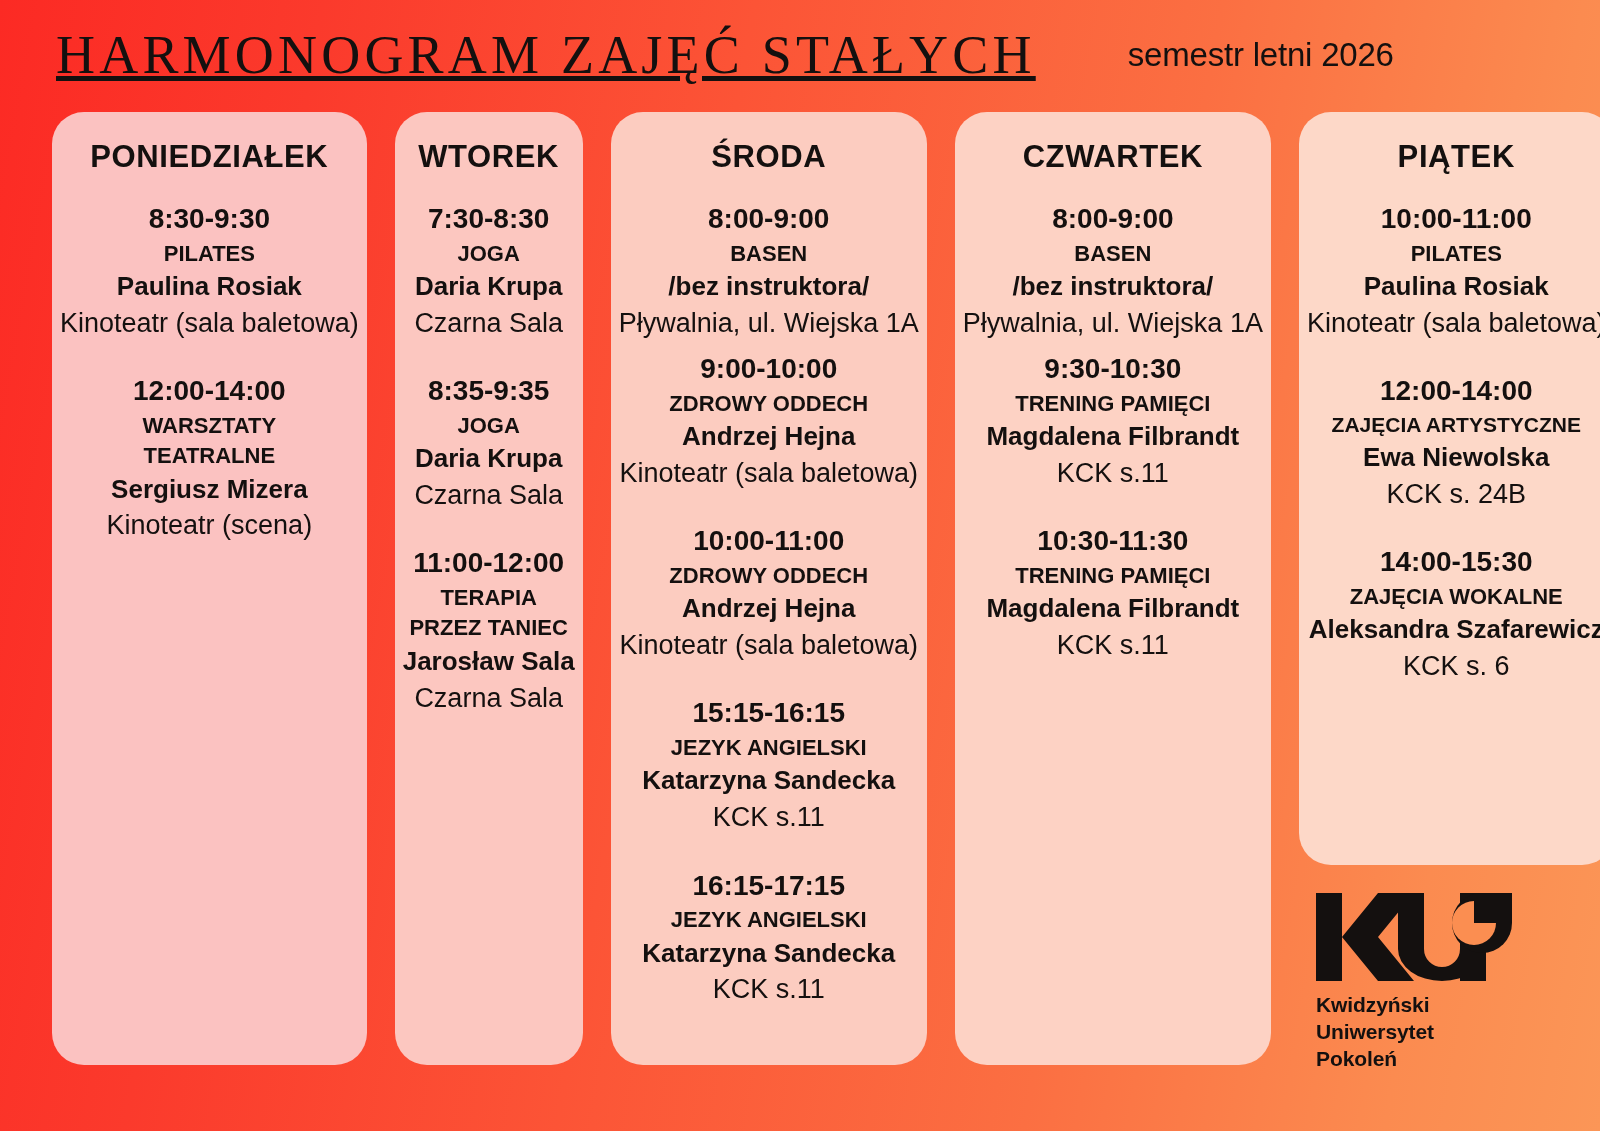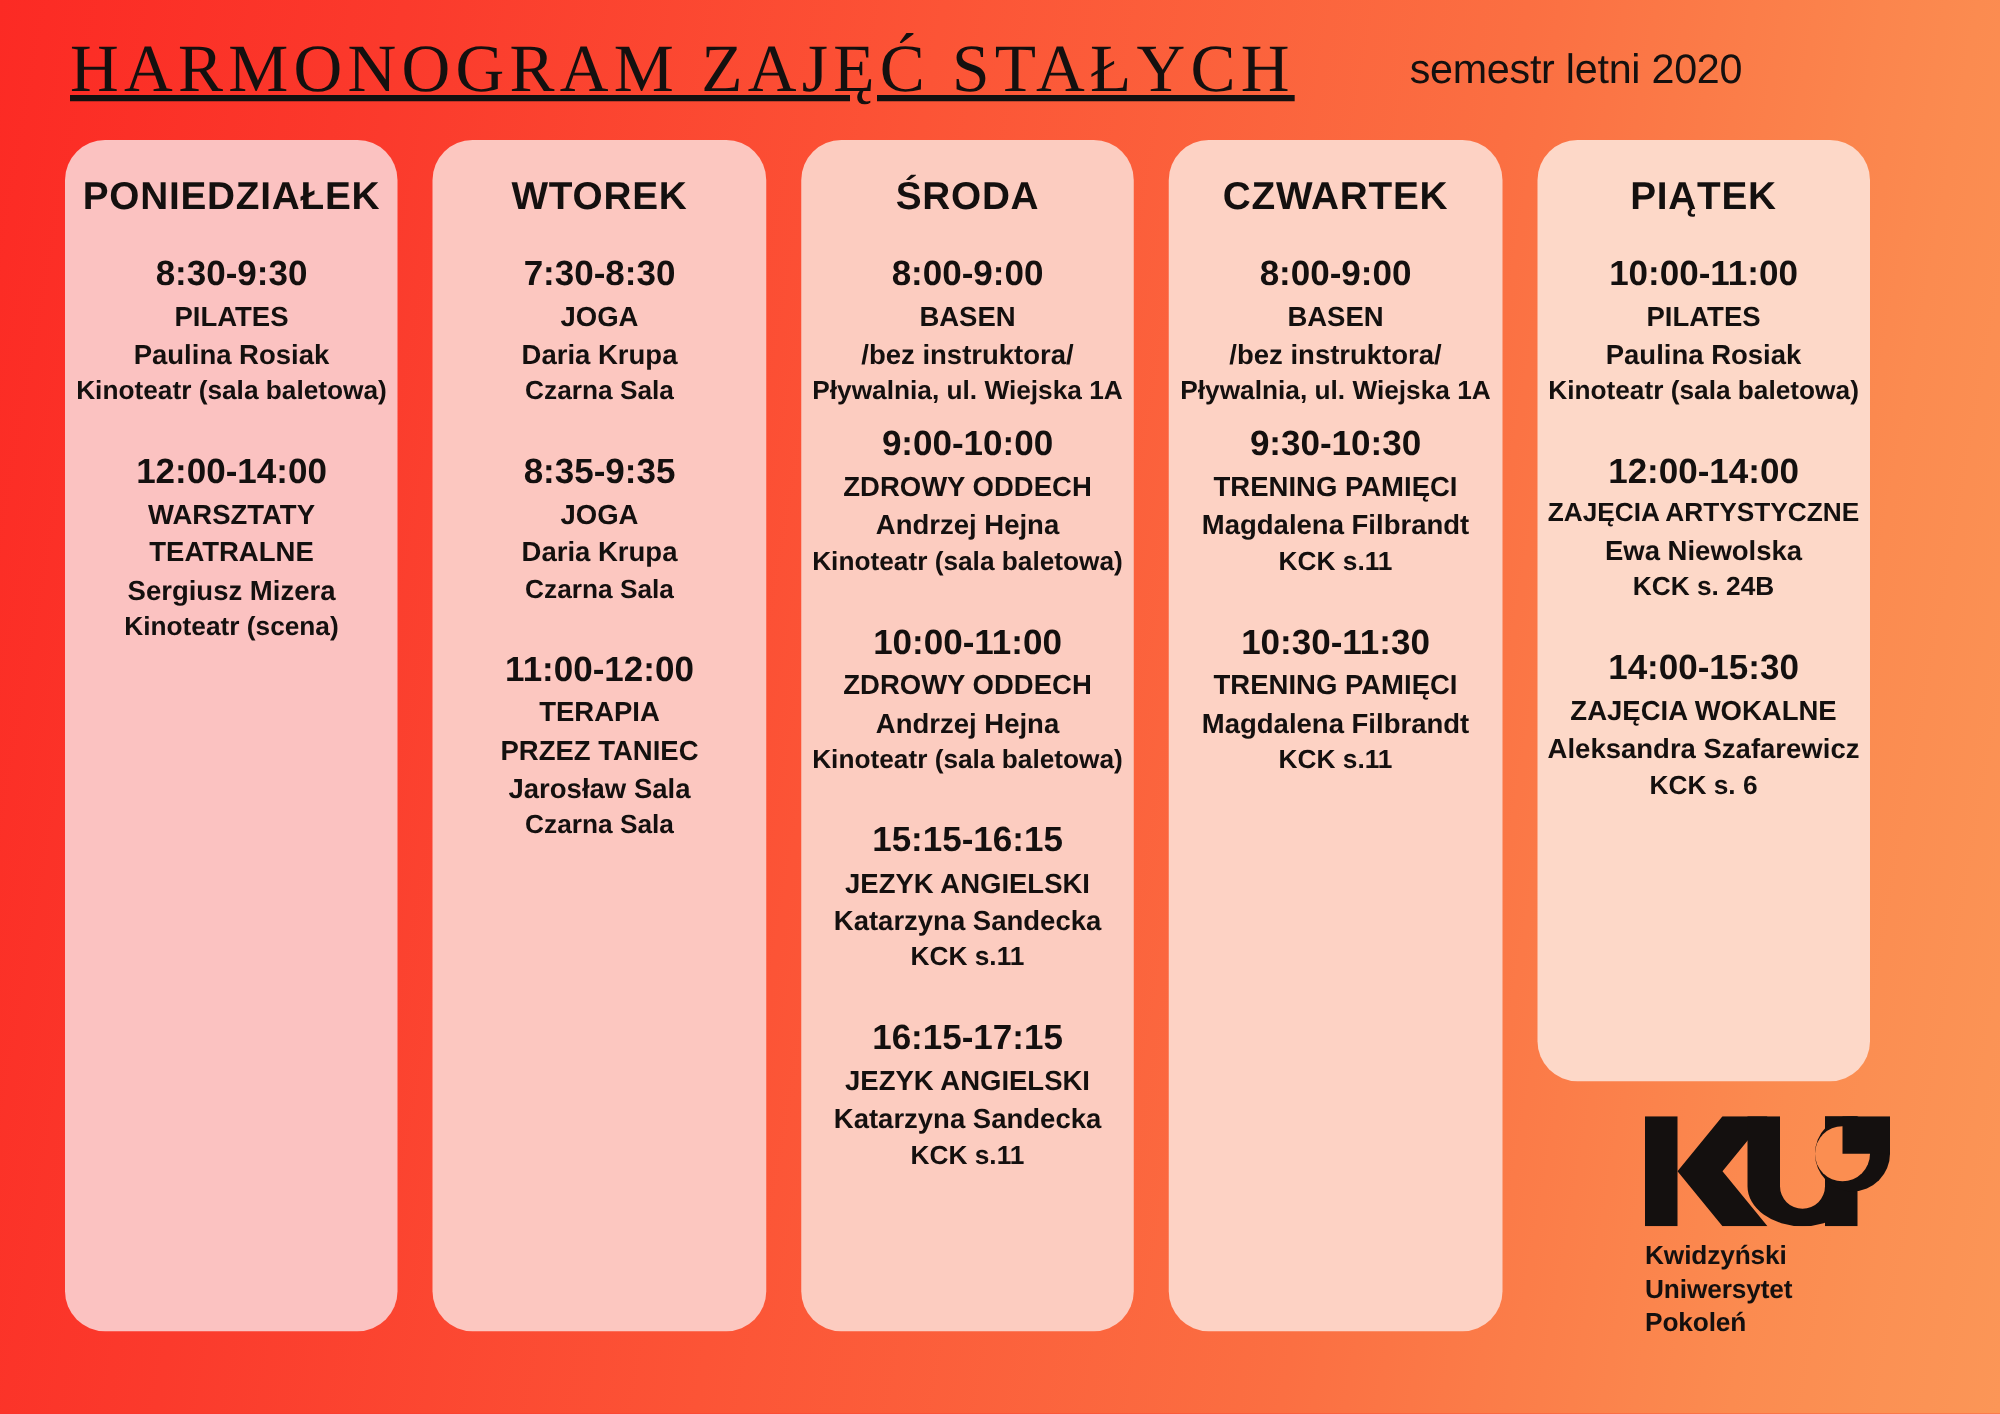--- a/index.html
+++ b/index.html
@@ -117,28 +117,28 @@
     white-space: nowrap;
   }
   .ev-name {
     font-size: 22px;
     font-weight: bold;
     line-height: 1.38;
     white-space: nowrap;
   }
   .ev-name.sm { font-size: 21px; }
   .ev-teacher {
-    font-size: 22px;
+    font-size: 26px;
     font-weight: bold;
     line-height: 1.38;
     white-space: nowrap;
   }
   .ev-place {
-    font-size: 21px;
-    font-weight: bold;
+    font-size: 27px;
+    font-weight: normal;
     line-height: 1.38;
     white-space: nowrap;
   }
 
   
   .logo {
     position: absolute;
     left: 1316px;
     top: 893px;
     width: 220px;
@@ -153,21 +153,21 @@
     letter-spacing: -0.1px;
   }
 </style>
 </head>
 <body>
 
 <div class="poster">
 
   <div class="header">
     <div class="title">HARMONOGRAM ZAJĘĆ STAŁYCH</div>
-    <div class="subtitle">semestr letni 2020</div>
+    <div class="subtitle">semestr letni 2026</div>
   </div>
 
   <div class="columns" id="columns">
       <div class="daycard c0">
         <div class="dayname">PONIEDZIAŁEK</div>
         <div class="events">
           <div class="event">
             <div class="ev-time">8:30-9:30</div>
             <div class="ev-name">PILATES</div>
             <div class="ev-teacher">Paulina Rosiak</div>

